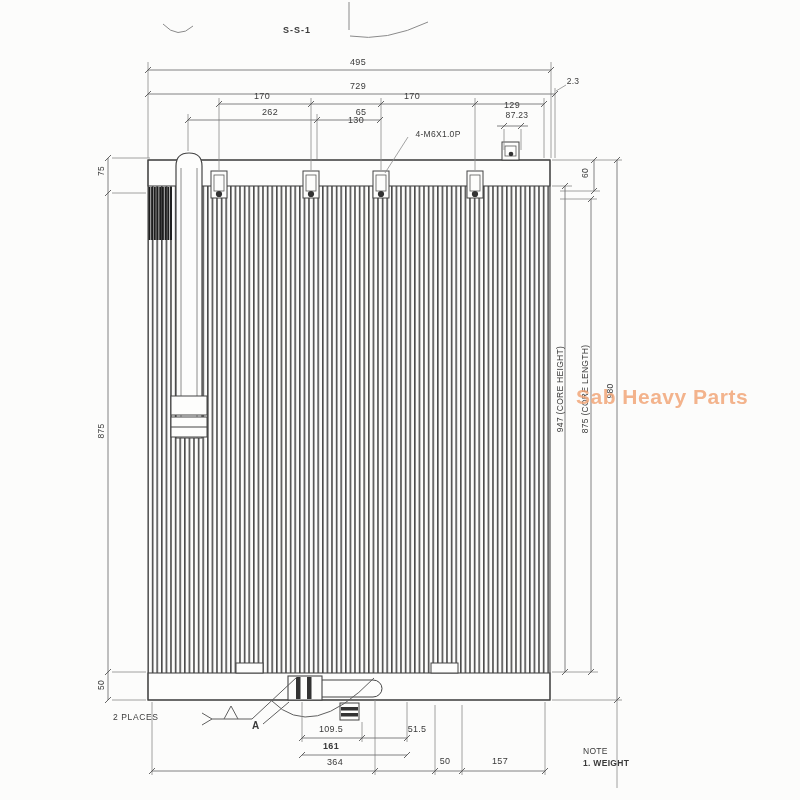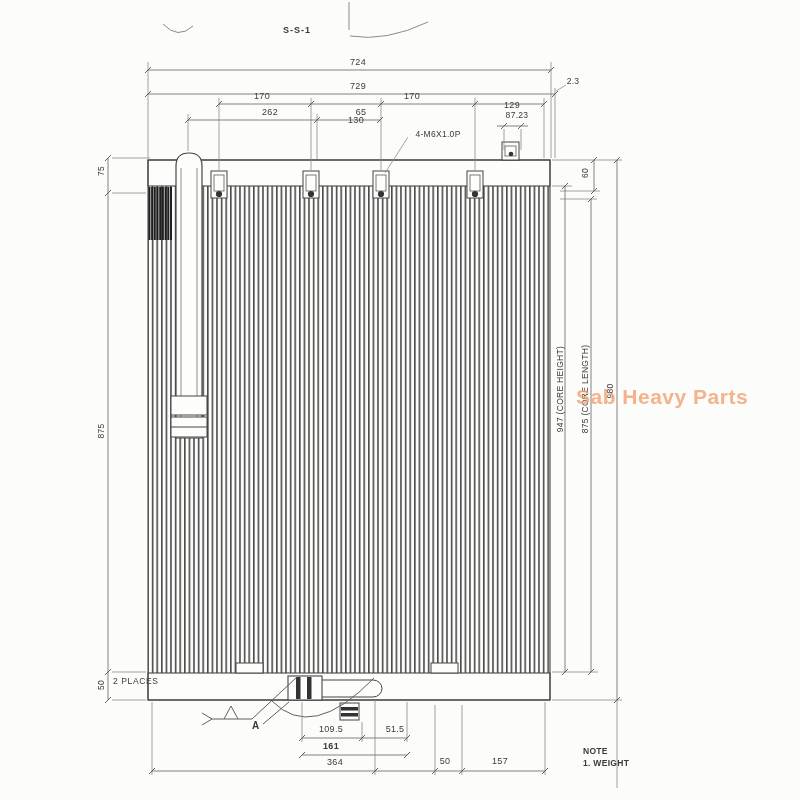--- a/index.html
+++ b/index.html
@@ -197,21 +197,21 @@
         <line x1="149" y1="774" x2="155" y2="768"></line>
           <line x1="372" y1="774" x2="378" y2="768"></line>
         <line x1="432" y1="774" x2="438" y2="768"></line>
           <line x1="459" y1="774" x2="465" y2="768"></line>
         <line x1="542" y1="774" x2="548" y2="768"></line>
       </g>
     </svg>
 
     <span class="lbl bold" style="left:283px;top:25px;letter-spacing:1px;">S-S-1</span>
 
-    <span class="lbl" style="left:340px;top:57px;width:36px;">724</span>
+    <span class="lbl" style="left:340px;top:57px;width:36px;">495</span>
     <span class="lbl" style="left:340px;top:81px;width:36px;">729</span>
 
     <span class="lbl" style="left:244px;top:91px;width:36px;">170</span>
     <span class="lbl" style="left:338px;top:91px;width:36px;margin-top:24px;">130</span>
     <span class="lbl" style="left:394px;top:91px;width:36px;">170</span>
     <span class="lbl" style="left:494px;top:100px;width:36px;">129</span>
 
     <span class="lbl" style="left:252px;top:107px;width:36px;">262</span>
     <span class="lbl" style="left:349px;top:107px;width:24px;">65</span>
     <span class="lbl sm" style="left:496px;top:110px;width:42px;">87.23</span>
@@ -221,27 +221,27 @@
 
     <span class="lbl sm rot" style="left:88px;top:166px;width:26px;">75</span>
     <span class="lbl sm rot" style="left:86px;top:426px;width:30px;">875</span>
     <span class="lbl sm rot" style="left:88px;top:680px;width:26px;">50</span>
 
     <span class="lbl sm rot" style="left:500px;top:384px;width:120px;">947 (CORE HEIGHT)</span>
     <span class="lbl sm rot" style="left:525px;top:384px;width:120px;">875 (CORE LENGTH)</span>
     <span class="lbl sm rot" style="left:595px;top:386px;width:30px;">980</span>
 
     <span class="lbl" style="left:308px;top:724px;width:46px;">109.5</span>
-    <span class="lbl" style="left:363px;top:724px;width:40px;padding-left:12px;">51.5</span>
+    <span class="lbl" style="left:385px;top:724px;width:40px;padding-left:12px;">51.5</span>
     <span class="lbl" style="left:311px;top:741px;width:40px;font-weight:bold;">161</span>
     <span class="lbl" style="left:315px;top:757px;width:40px;">364</span>
     <span class="lbl" style="left:431px;top:756px;width:28px;">50</span>
     <span class="lbl" style="left:482px;top:756px;width:36px;">157</span>
 
     <span class="lbl bold" style="left:252px;top:721px;font-size:10px;">A</span>
-    <span class="lbl sm" style="left:113px;top:676px;letter-spacing:0.6px;text-align:right;">2 PLACES</span>
-
-    <span class="lbl sm" style="left:583px;top:746px;text-align:left;font-weight:bold;">NOTE</span>
+    <span class="lbl sm" style="left:113px;top:712px;letter-spacing:0.6px;text-align:right;">2 PLACES</span>
+
+    <span class="lbl sm" style="left:583px;top:746px;text-align:left;">NOTE</span>
     <span class="lbl sm" style="left:583px;top:758px;text-align:left;font-weight:bold;">1. WEIGHT</span>
   </div>
 
   <div id="watermark">Sab Heavy Parts</div>
 </div>
 
 </body></html>

